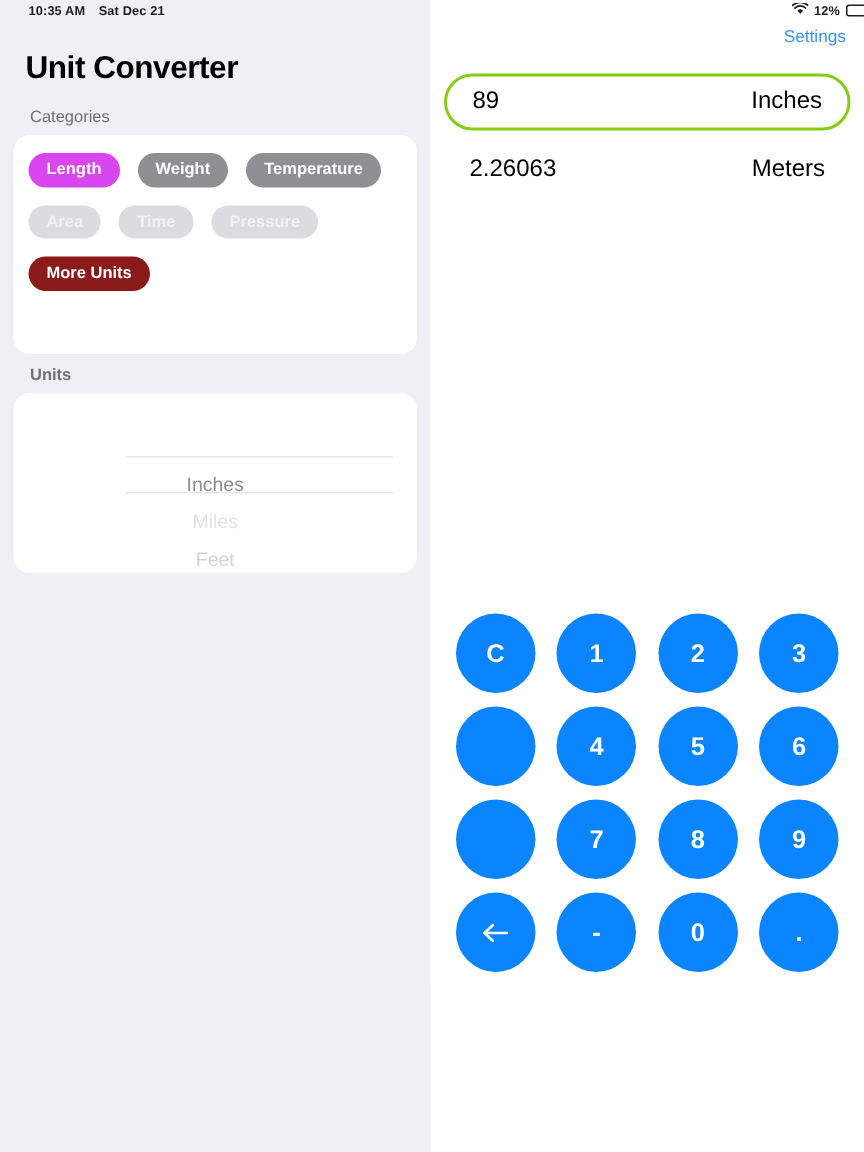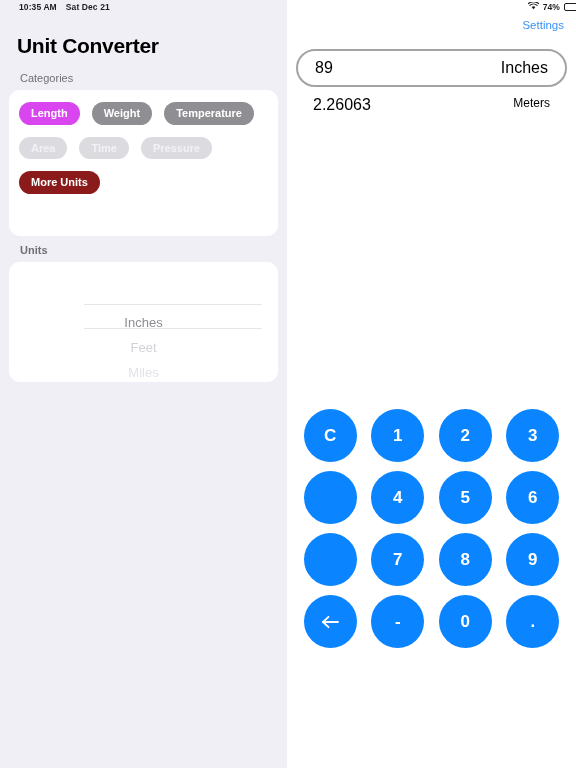--- a/index.html
+++ b/index.html
@@ -82,35 +82,35 @@
   .right-pane {
     width:289px; height:656px; background:#ffffff;
     position:relative; padding-top:14px;
   }
   .settings-link {
     text-align:right; padding:5px 12px 0 0;
     font-size:11.5px; color:#3b92f7; font-weight:500;
   }
   .input-field {
     margin:18px 9px 0 9px; height:38px;
-    border:2px solid #a3a3a3; border-radius:19px;
+    border:2px solid #84cc16; border-radius:19px;
     display:flex; align-items:center; justify-content:space-between;
     padding:0 17px;
     gap:34px;
   }
   .input-value { font-size:16px; color:#000; }
   .input-unit  { font-size:16px; color:#000; }
   .result-row {
     margin:9px 9px 0 9px; height:26px;
-    display:flex; align-items:flex-start; justify-content:space-between;
+    display:flex; align-items:flex-end; justify-content:space-between;
     padding:0 17px;
     gap:24px;
   }
   .result-value { font-size:16px; color:#000; }
-  .result-unit  { font-size:12px; color:#000; }
+  .result-unit  { font-size:16px; color:#000; }
 
   
   .keypad {
     position:absolute; left:0; bottom:8px; width:289px;
     display:grid; grid-template-columns:repeat(4,1fr);
     row-gap:9px; column-gap:9px; padding:0 14px;
   }
   .key {
     width:53px; height:53px; border-radius:50%;
     background:#0a84ff; color:#ffffff;
@@ -132,21 +132,21 @@
       <span>Sat Dec 21</span>
     </div>
     <div class="status-right">
       <span class="wifi-icon">
         <svg width="11" height="8" viewBox="0 0 11 8">
           <path d="M5.5 7.2 L3.6 5.1 a2.7 2.7 0 0 1 3.8 0 Z" fill="#1d1d1f"></path>
           <path d="M1.9 3.4 a5.2 5.2 0 0 1 7.2 0" stroke="#1d1d1f" stroke-width="1.1" fill="none" stroke-linecap="round"></path>
           <path d="M0.4 1.6 a7.6 7.6 0 0 1 10.2 0" stroke="#1d1d1f" stroke-width="1.1" fill="none" stroke-linecap="round"></path>
         </svg>
       </span>
-      <span>74%</span>
+      <span>12%</span>
       <span class="battery">
         <span class="battery-fill" style="width:100%"></span>
       </span>
     </div>
   </div>
 
   <div class="left-pane">
 
     <div class="app-title">Unit Converter</div>
 
@@ -167,22 +167,22 @@
         <div class="chip chip-more">More Units</div>
       </div>
     </div>
 
     <div class="section-label" style="margin-top:8px;font-weight:bold;">Units</div>
 
     <div class="card card-units">
       <div class="picker-sel-band"></div>
       <div class="picker">
         <div class="picker-item pi-0">Inches</div>
+        <div class="picker-item pi-2">Miles</div>
         <div class="picker-item pi-1">Feet</div>
-        <div class="picker-item pi-2">Miles</div>
 
       </div>
     </div>
 
   </div>
 
   <div class="right-pane">
 
     <div class="settings-link">Settings</div>
 

